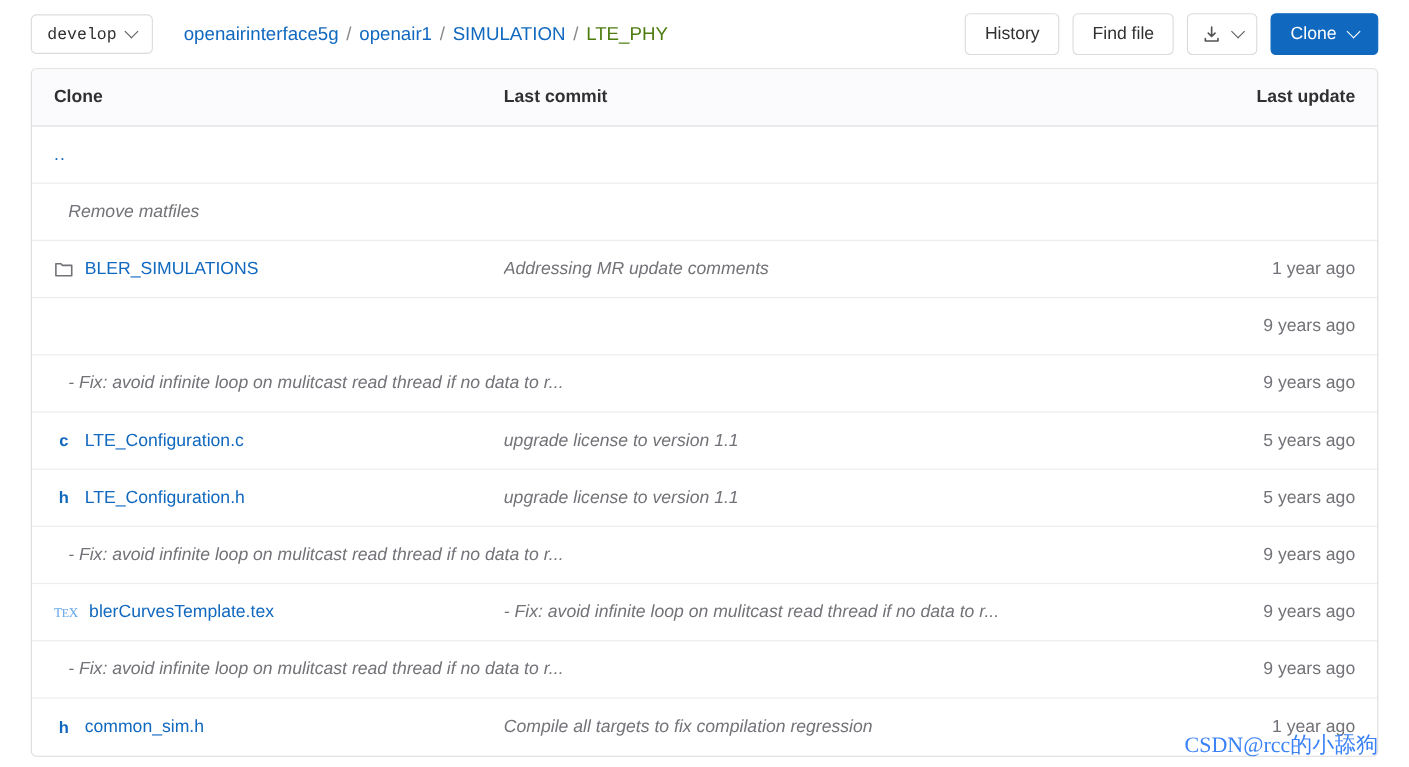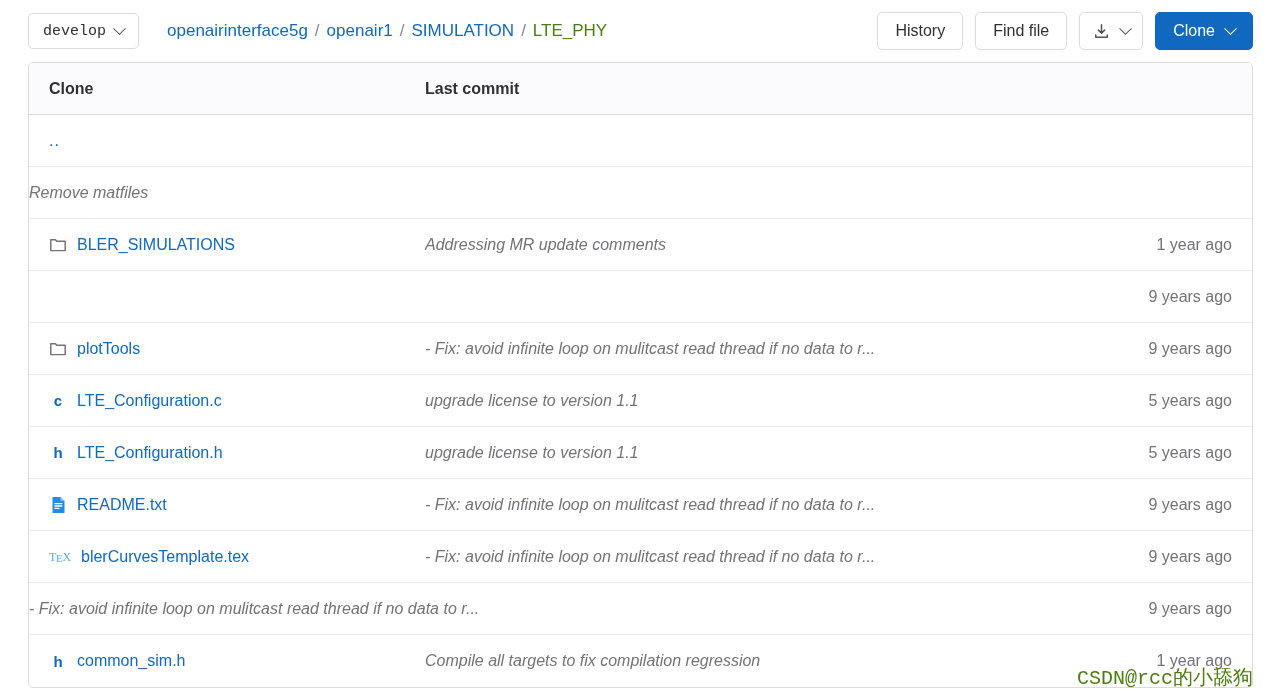--- a/index.html
+++ b/index.html
@@ -88,21 +88,21 @@
     font-weight: bold; font-size: 16px; color: #303030;
   }
   .row {
     display: flex; align-items: center;
     height: 52px;
     border-bottom: 1px solid #ececef;
     font-size: 16px;
   }
   .row:last-child { border-bottom: none; }
   .c-name   { width: 396px; padding-left: 20px; display:flex; align-items:center; gap:10px; overflow:hidden; }
-  .c-commit { flex: 1; padding-right: 16px; overflow:hidden; white-space:nowrap; text-overflow:ellipsis; }
+  .c-commit { flex: 1; padding-right: 16px; overflow:hidden; white-space:nowrap; text-overflow:ellipsis;margin-left:33px; }
   .c-update { width: 222px; text-align: right; padding-right: 20px; white-space: nowrap; }
 
   .thead .c-name { padding-left: 20px; }
   .link { color:#1068bf; text-decoration:none; cursor:pointer; white-space:nowrap; }
   .commit-link { color:#737278; text-decoration:none; cursor:pointer;font-style:italic; }
   .update-txt { color:#737278; }
   .dotdot { color:#1068bf; font-size:16px; cursor:pointer; letter-spacing:1px; }
 
   
   .ico { width:18px; height:18px; flex:0 0 18px; display:inline-flex; align-items:center; justify-content:center; }
@@ -123,22 +123,22 @@
     display:flex; align-items:center; justify-content:center;
   }
   .zipbox i {
     display:block; width:3px; height:12px;
     background: repeating-linear-gradient(#fff 0 2px, #a6b420 2px 4px);
   }
 
   
   .watermark {
     position:absolute; right: 28px; bottom: 6px;
-    font-size: 20px; color: #4d7c0f;
-    font-family:Liberation Mono, monospace;
+    font-size: 20px; color: #3b82f6;
+    font-family:Liberation Serif, serif;
     pointer-events:none; white-space:nowrap;margin-top:44px;
   }
 </style>
 </head>
 <body>
 
 <div class="page">
 
   <div class="topbar">
 
@@ -176,20 +176,21 @@
         <span class="chev light"></span>
       </button>
     </div>
   </div>
 
   <div class="tablewrap">
 
     <div class="thead">
       <div class="c-name">Clone</div>
       <div class="c-commit">Last commit</div>
+      <div class="c-update">Last update</div>
     </div>
 
     <div class="row">
       <div class="c-name">
         <span class="dotdot">..</span>
       </div>
       <div class="c-commit"></div>
       <div class="c-update"></div>
     </div>
 
@@ -207,58 +208,40 @@
             <a class="link">BLER_SIMULATIONS</a>
           </div>
           <div class="c-commit"><a class="commit-link">Addressing MR update comments</a></div>
           <div class="c-update update-txt">1 year ago</div>
         </div>
         <div class="row">
           <div class="c-commit"><a class="commit-link"></a></div>
           <div class="c-update update-txt">9 years ago</div>
         </div>
         <div class="row">
-          <div class="c-name">
-            <span class="ico">
-              <svg width="18" height="18" viewBox="0 0 16 16">
-                <path d="M1.6 3.3h4.1l1.2 1.4h7.5v8.3H1.6z" fill="none" stroke="#737278" stroke-width="1.3" stroke-linejoin="round"></path>
-              </svg>
-            </span>
-            <a class="link">plotTools</a>
-          </div>
           <div class="c-commit"><a class="commit-link">- Fix: avoid infinite loop on mulitcast read thread if no data to r...</a></div>
           <div class="c-update update-txt">9 years ago</div>
         </div>
         <div class="row">
           <div class="c-name">
             <span class="ico ico-letter">c</span>
             <a class="link">LTE_Configuration.c</a>
           </div>
           <div class="c-commit"><a class="commit-link">upgrade license to version 1.1</a></div>
           <div class="c-update update-txt">5 years ago</div>
         </div>
         <div class="row">
           <div class="c-name">
             <span class="ico ico-letter">h</span>
             <a class="link">LTE_Configuration.h</a>
           </div>
           <div class="c-commit"><a class="commit-link">upgrade license to version 1.1</a></div>
           <div class="c-update update-txt">5 years ago</div>
         </div>
         <div class="row">
-          <div class="c-name">
-            <span class="ico">
-              <svg width="17" height="18" viewBox="0 0 16 18">
-                <path d="M2 1h8l4 4v12H2z" fill="#1f8ceb"></path>
-                <path d="M10 1v4h4z" fill="#8fc6f5"></path>
-                <path d="M4.4 7.6h7M4.4 10h7M4.4 12.4h4" stroke="#fff" stroke-width="1.3" stroke-linecap="round"></path>
-              </svg>
-            </span>
-            <a class="link">README.txt</a>
-          </div>
           <div class="c-commit"><a class="commit-link">- Fix: avoid infinite loop on mulitcast read thread if no data to r...</a></div>
           <div class="c-update update-txt">9 years ago</div>
         </div>
         <div class="row">
           <div class="c-name">
             <span class="ico ico-tex">T<span class="e">E</span>X</span>
             <a class="link">blerCurvesTemplate.tex</a>
           </div>
           <div class="c-commit"><a class="commit-link">- Fix: avoid infinite loop on mulitcast read thread if no data to r...</a></div>
           <div class="c-update update-txt">9 years ago</div>

